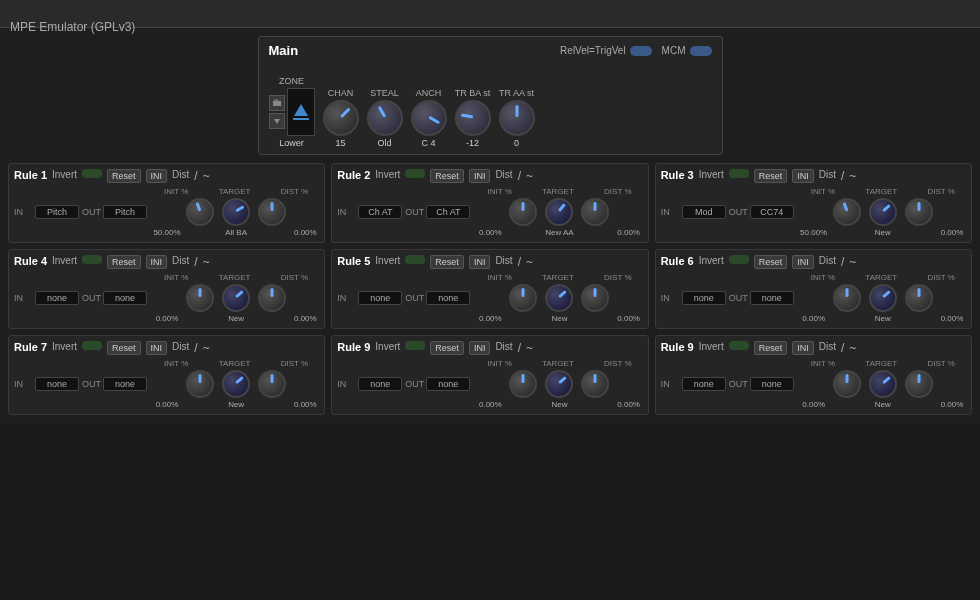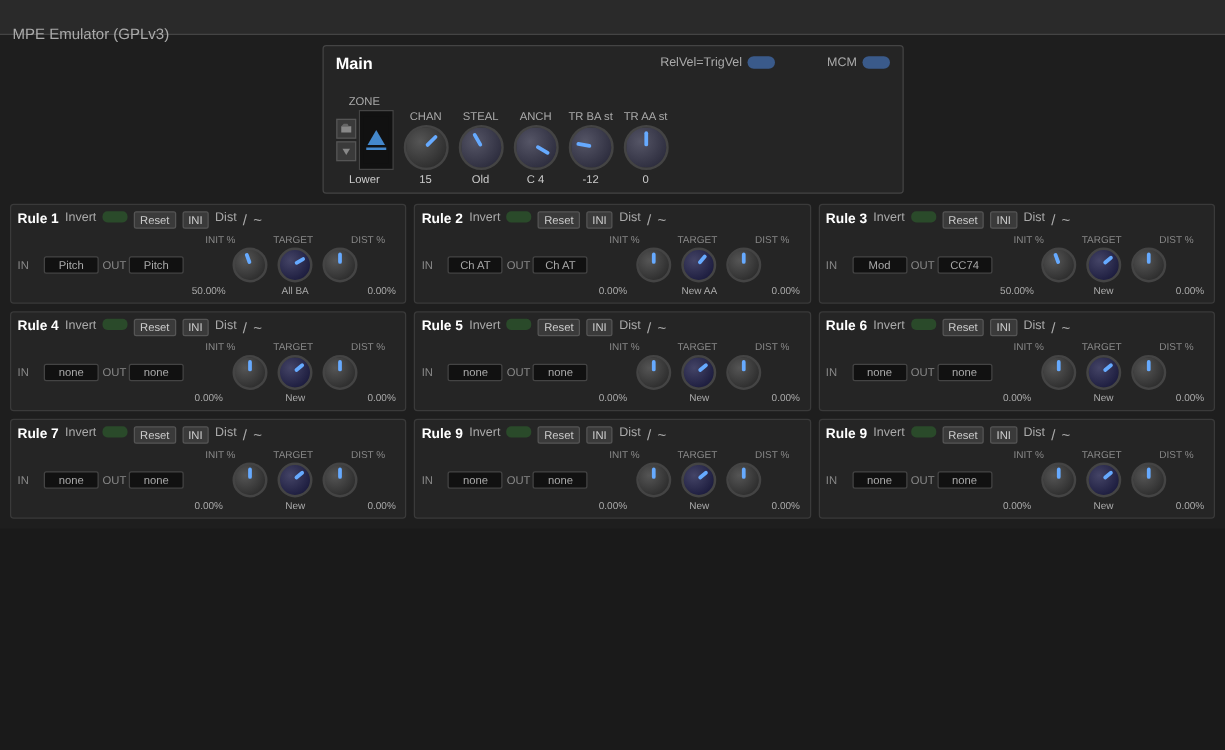--- a/index.html
+++ b/index.html
@@ -50,21 +50,21 @@
       margin: 0 auto 8px;
       width: 465px;
     }
     .main-header {
       display: flex;
       align-items: center;
       gap: 10px;
       margin-bottom: 6px;
     }
     .main-title { color: #fff; font-size: 13px; font-weight: bold; }
-    .toggle-group { display: flex; gap: 4px; font-size: 10px; margin-left: 32px; }
+    .toggle-group { display: flex; align-items: center; gap: 4px; font-size: 10px; }
     .toggle {
       width: 22px; height: 10px;
       background: #3a5a8a;
       border-radius: 5px;
       display: inline-block;
     }
     .main-knobs {
       display: flex;
       align-items: flex-end;
       gap: 8px;

